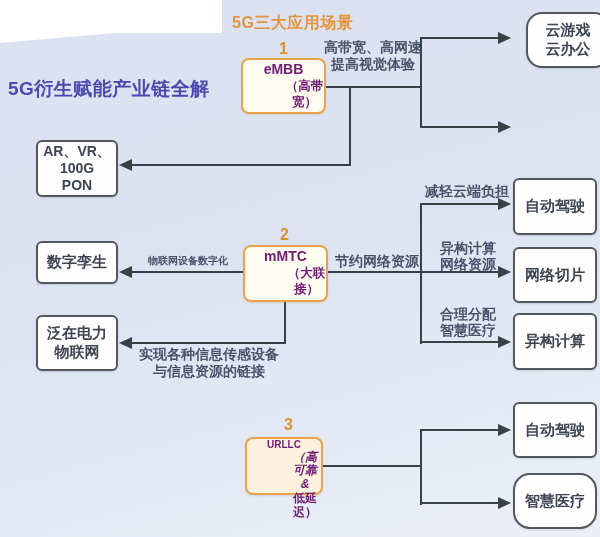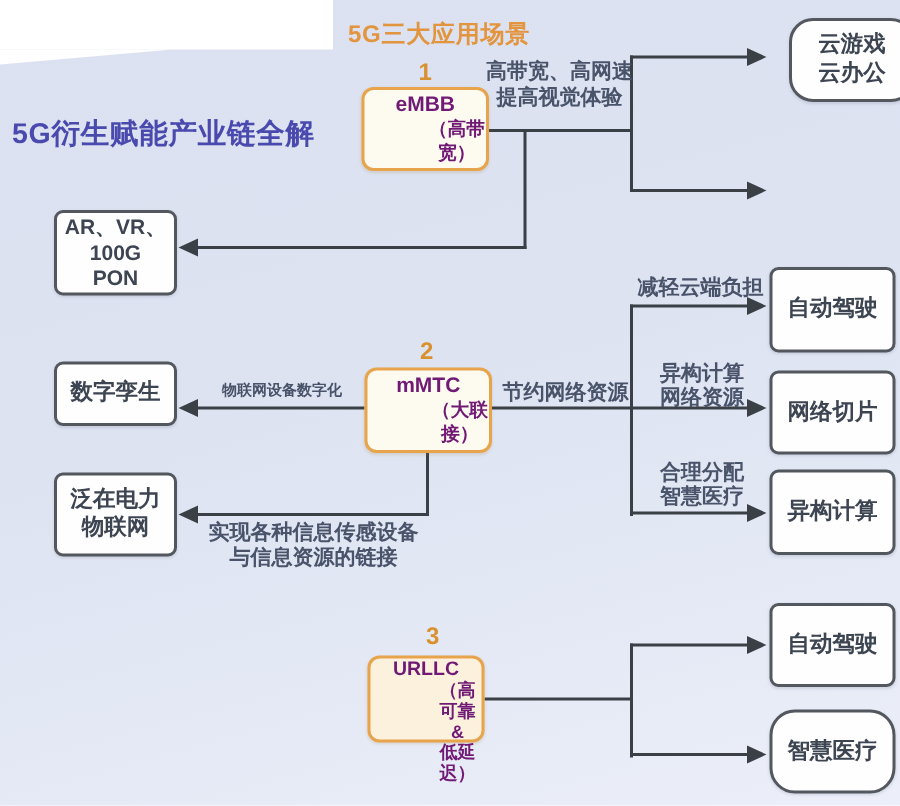--- a/index.html
+++ b/index.html
@@ -81,22 +81,22 @@
 
   <div class="obox" style="left:241px;top:58px;width:85px;height:56px;background:#fdfaef;">
     <span class="sp t">eMBB</span>
     <span class="sp s">（高带宽）</span>
   </div>
   <div class="obox" style="left:243px;top:245px;width:85px;height:57px;background:#fdfaef;">
     <span class="sp t">mMTC</span>
     <span class="sp s">（大联接）</span>
   </div>
   <div class="obox" style="left:245px;top:437px;width:78px;height:58px;background:#fbf1dd;line-height:1.15;">
-    <span class="sp t" style="font-size:13px;">URLLC</span>
-    <span class="sp s" style="font-size:12px;">（高可靠&amp;</span>
+    <span class="sp t" style="font-size:10px;">URLLC</span>
+    <span class="sp s" style="font-size:12px;font-style:italic;">（高可靠&amp;</span>
     <span class="sp s" style="font-size:12px;">低延迟）</span>
   </div>
 
   <div class="gbox" style="left:36px;top:140px;width:82px;height:57px;font-size:14px;line-height:1.2;">
     <span class="sp">AR、VR、</span>
     <span class="sp">100G</span>
     <span class="sp">PON</span>
   </div>
   <div class="gbox" style="left:36px;top:241px;width:82px;height:43px;">
     <span class="sp">数字孪生</span>

